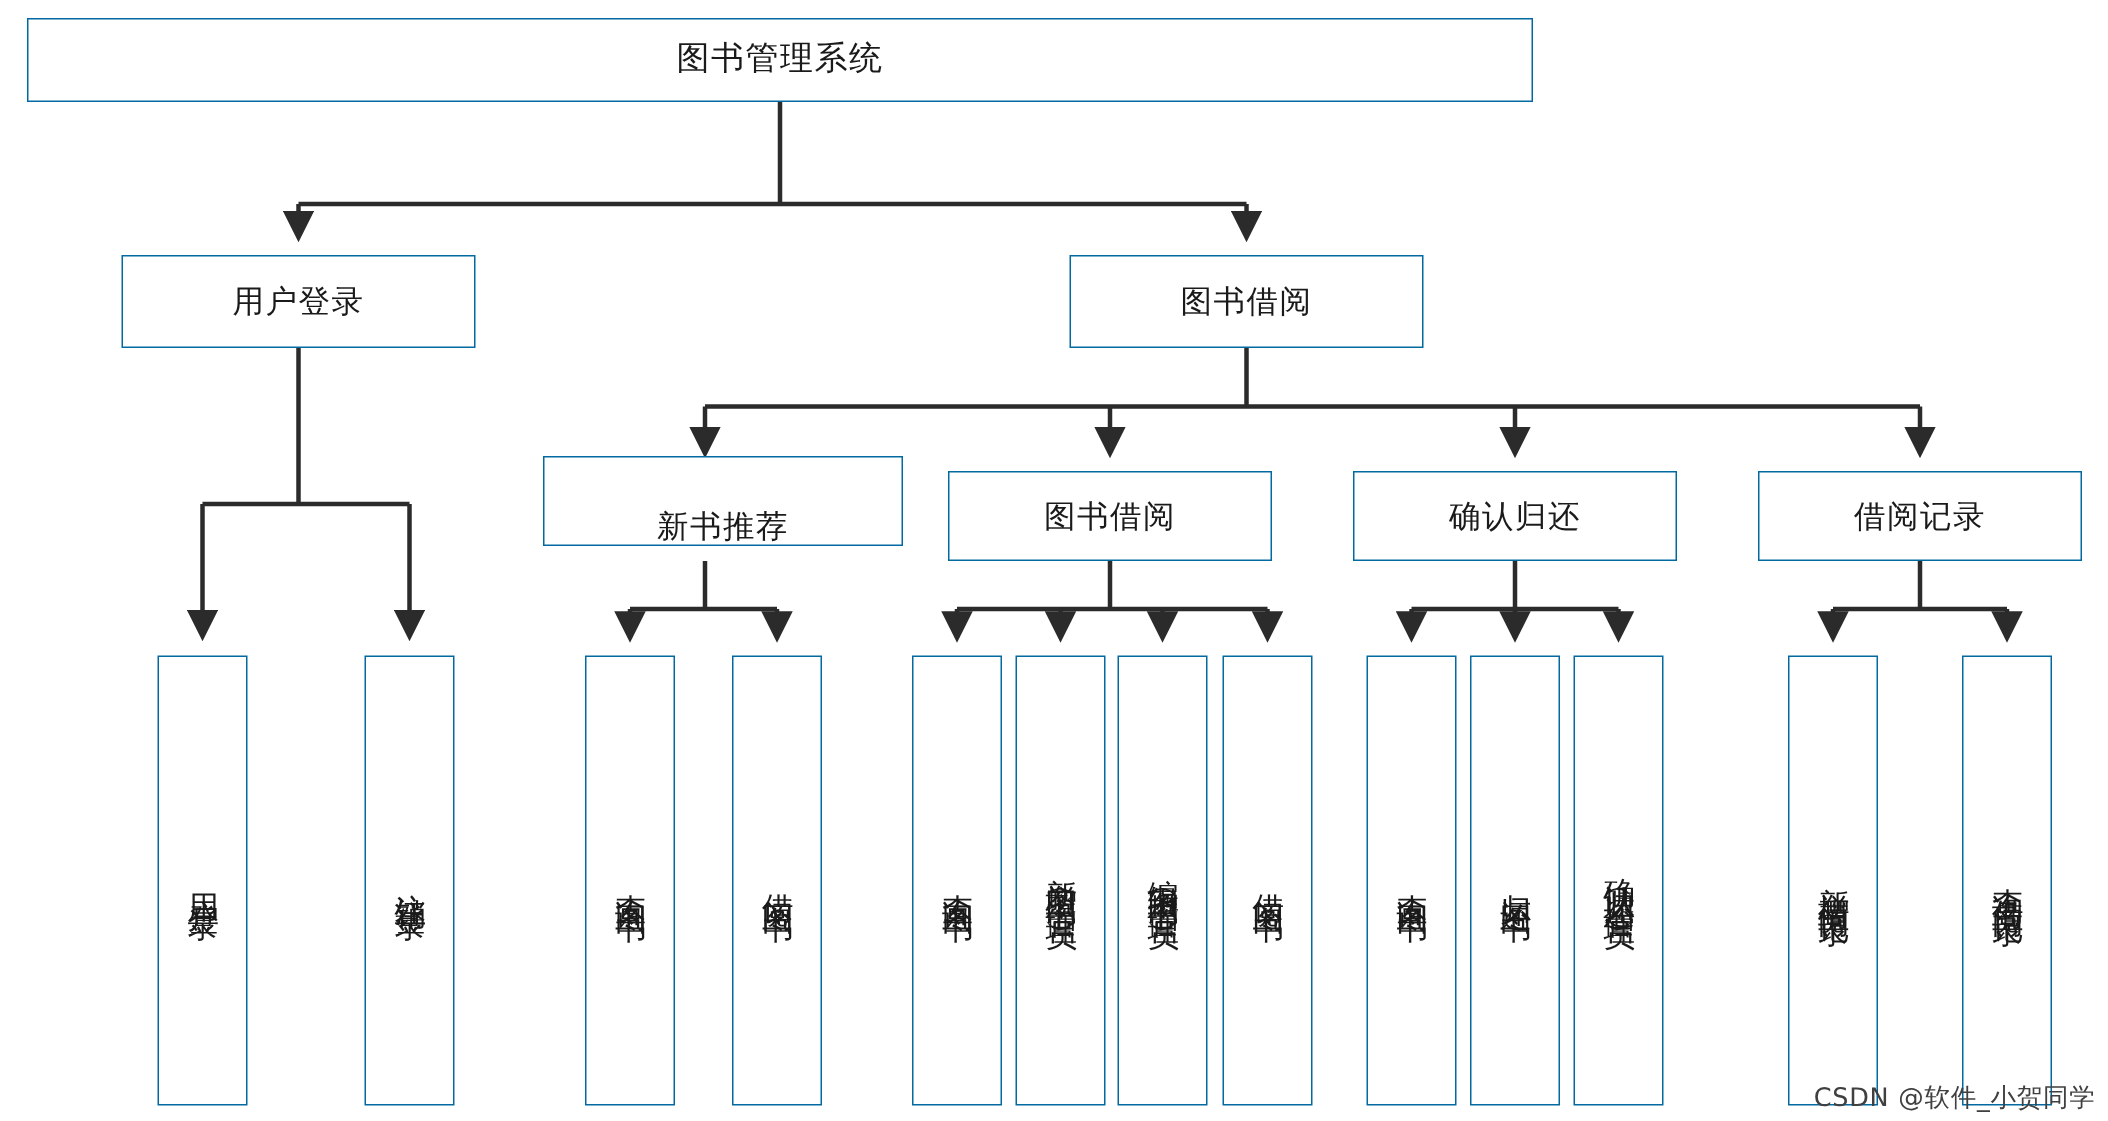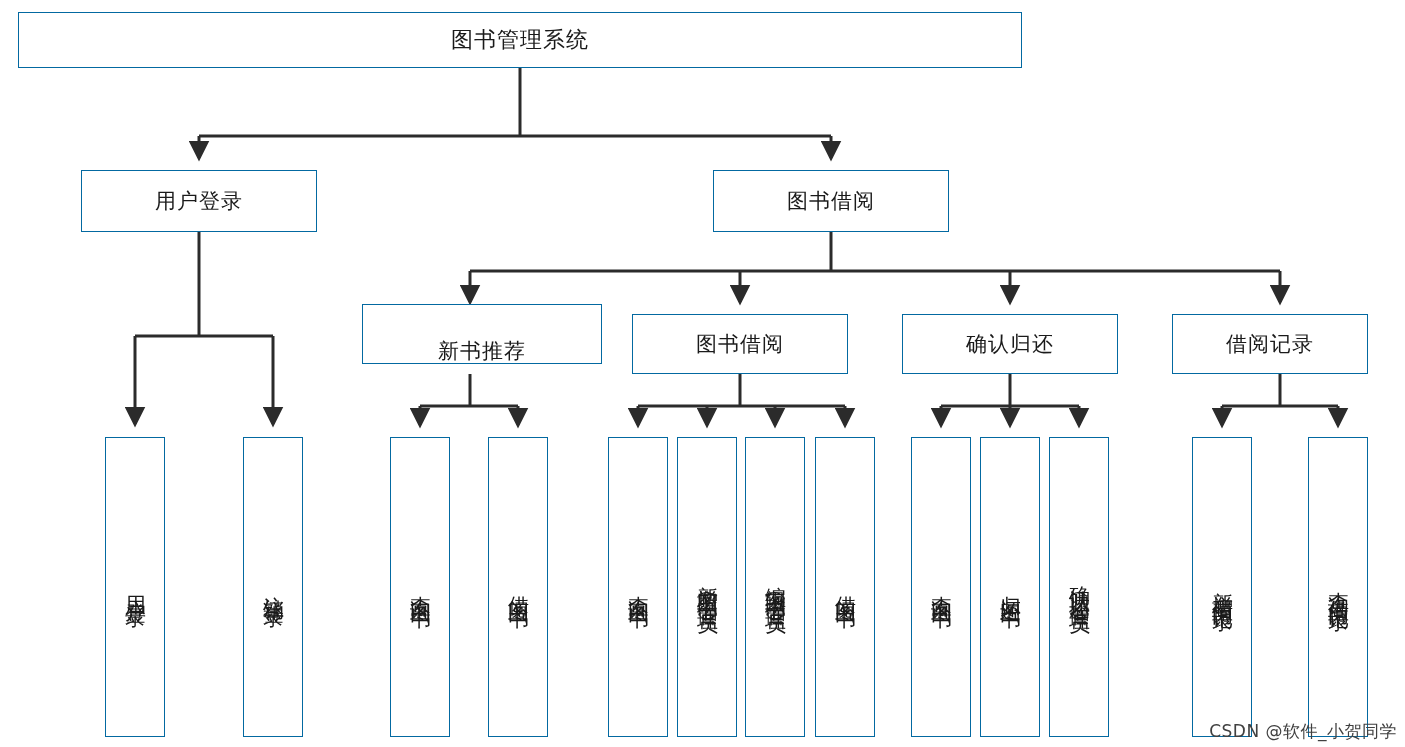--- a/index.html
+++ b/index.html
@@ -139,21 +139,21 @@
 
   <div class="node horizontal" style="left:362px; top:304px; width:240px; height:60px;align-items:flex-end;">
     <span>新书推荐</span>
   </div>
   <div class="node horizontal" style="left:632px; top:314px; width:216px; height:60px;">
     <span>图书借阅</span>
   </div>
   <div class="node horizontal" style="left:902px; top:314px; width:216px; height:60px;">
     <span>确认归还</span>
   </div>
-  <div class="node horizontal" style="left:1172px; top:314px; width:196px; height:60px;">
+  <div class="node horizontal" style="left:1172px; top:314px; width:216px; height:60px;">
     <span>借阅记录</span>
   </div>
 
   <div class="node vertical" style="left:105px; top:437px; width:60px; height:300px;">
     <span class="vlabel">用户登录</span>
   </div>
   <div class="node vertical" style="left:243px; top:437px; width:60px; height:300px;">
     <span class="vlabel">注销登录</span>
   </div>
 

